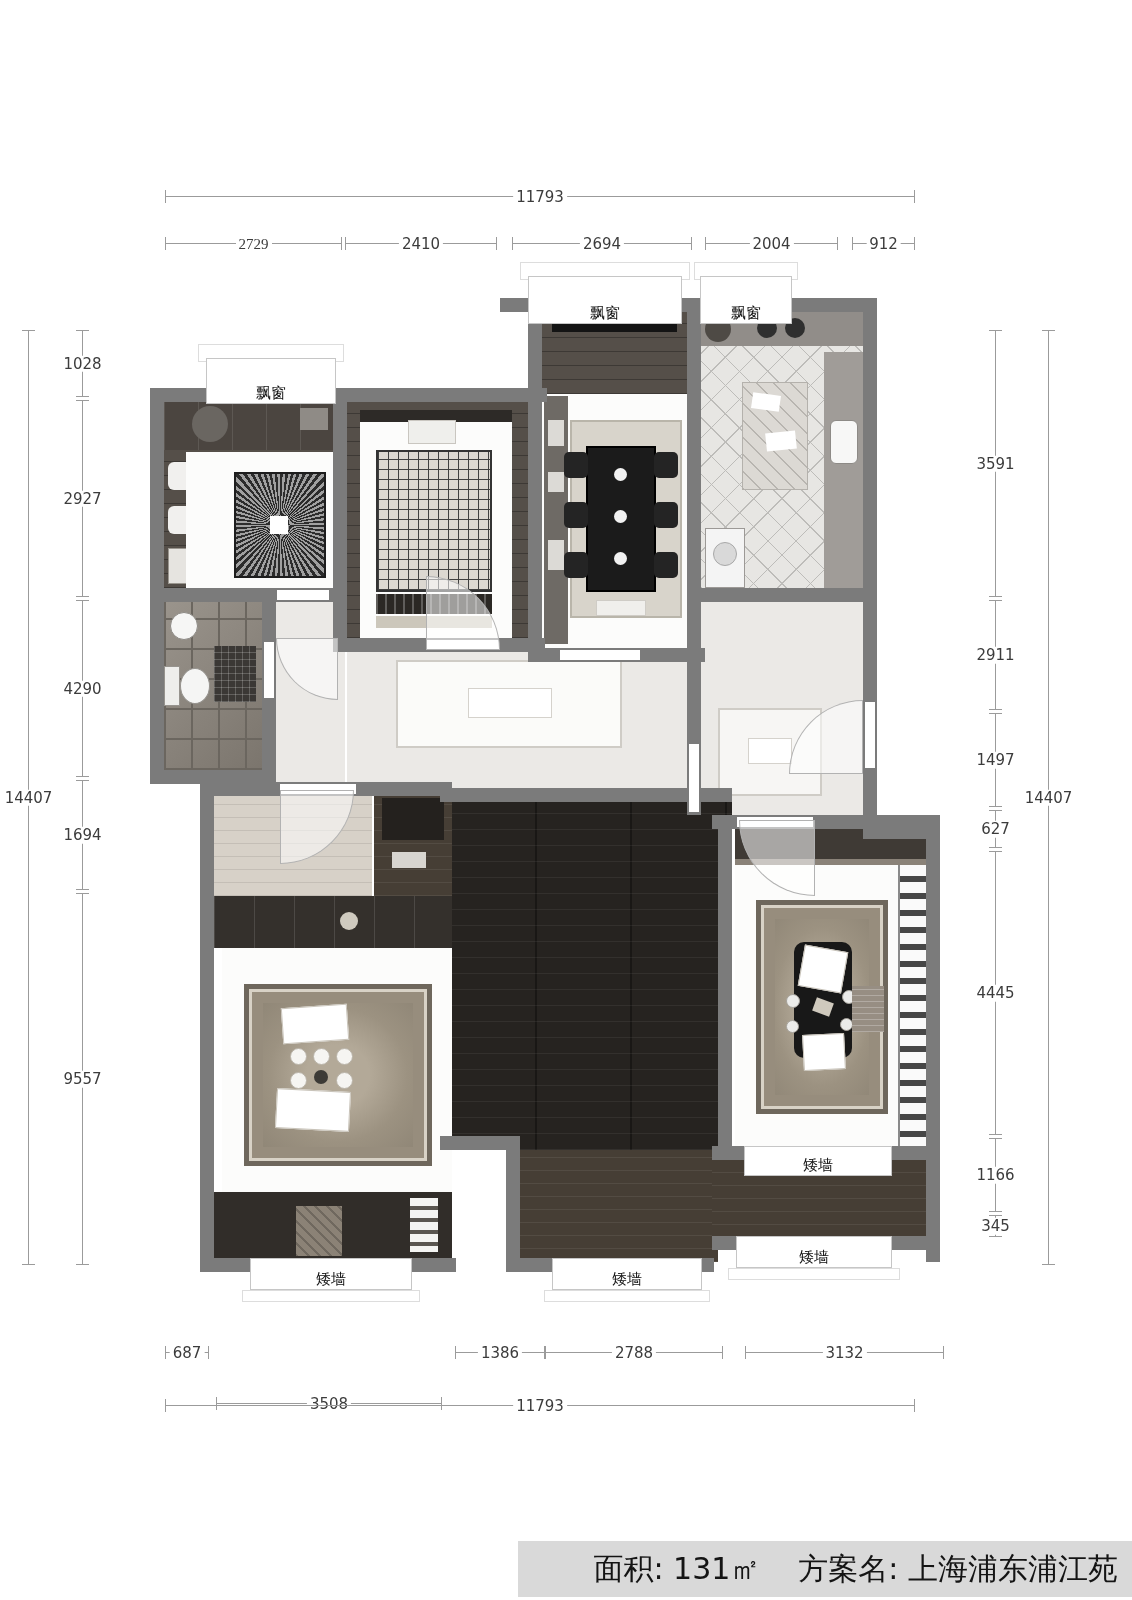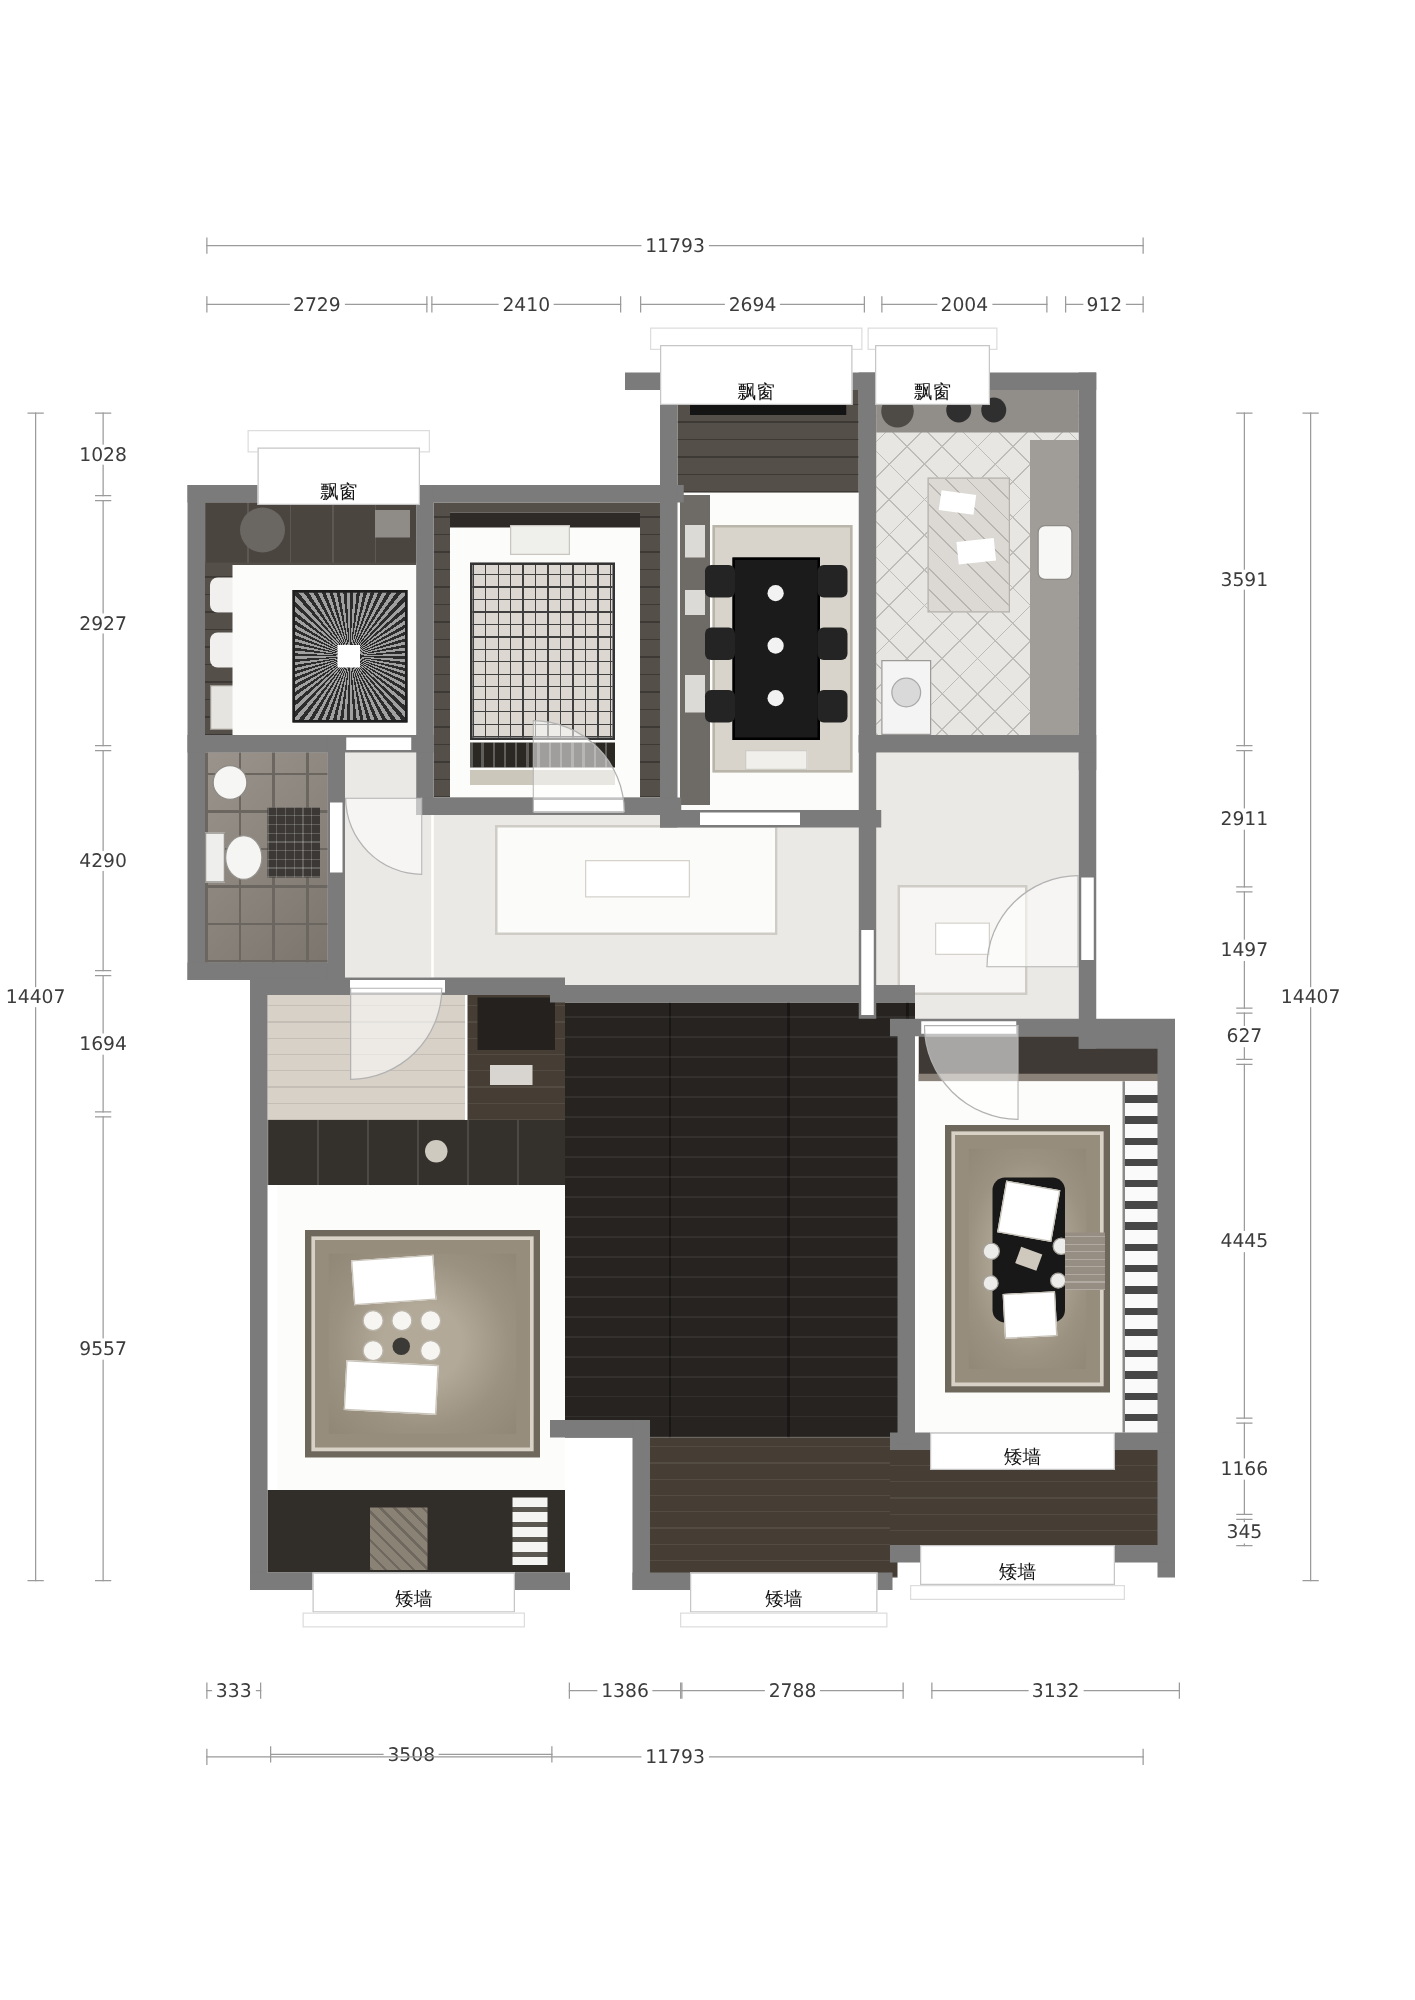--- a/index.html
+++ b/index.html
@@ -46,38 +46,38 @@
   #footer span{white-space:nowrap;}
 </style>
 </head>
 <body>
 
 <div id="canvas">
 
   <div class="dim-h" style="left:165px;top:196px;width:750px;">
       <span class="dim-label">11793</span>
     </div>
-  <div class="dim-h" style="left:165px;top:243px;width:177px;">
+  <div class="dim-h" style="left:165px;top:243px;width:177px;font-family:Liberation Serif, serif;">
       <span class="dim-label">2729</span>
     </div>
   <div class="dim-h" style="left:345px;top:243px;width:152px;">
       <span class="dim-label">2410</span>
     </div>
   <div class="dim-h" style="left:512px;top:243px;width:180px;">
       <span class="dim-label">2694</span>
     </div>
   <div class="dim-h" style="left:705px;top:243px;width:133px;">
       <span class="dim-label">2004</span>
     </div>
   <div class="dim-h" style="left:852px;top:243px;width:63px;">
       <span class="dim-label">912</span>
     </div>
 
   <div class="dim-h" style="left:165px;top:1352px;width:44px;">
-      <span class="dim-label">333</span>
+      <span class="dim-label">687</span>
     </div>
   <div class="dim-h" style="left:216px;top:1403px;width:226px;">
       <span class="dim-label">3508</span>
     </div>
   <div class="dim-h" style="left:455px;top:1352px;width:90px;">
       <span class="dim-label">1386</span>
     </div>
   <div class="dim-h" style="left:545px;top:1352px;width:178px;">
       <span class="dim-label">2788</span>
     </div>
@@ -306,14 +306,19 @@
   <div class="sill" style="left:728px;top:1268px;width:172px;height:12px;"></div>
   <div class="win" style="left:250px;top:1258px;width:162px;height:32px;">
     <span class="win-label">矮墙</span>
   </div>
   <div class="sill" style="left:242px;top:1290px;width:178px;height:12px;"></div>
   <div class="win" style="left:552px;top:1258px;width:150px;height:32px;">
     <span class="win-label">矮墙</span>
   </div>
   <div class="sill" style="left:544px;top:1290px;width:166px;height:12px;"></div>
 
+  <div id="footer">
+    <span>面积:</span>&nbsp;<span>131㎡</span>
+    <span class="sep"></span>
+    <span>方案名:</span>&nbsp;<span>上海浦东浦江苑</span>
+  </div>
 
 </div>
 
 </body></html>

